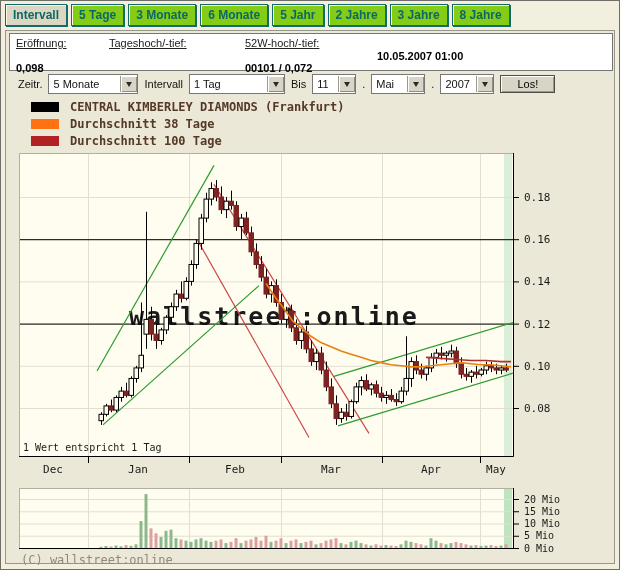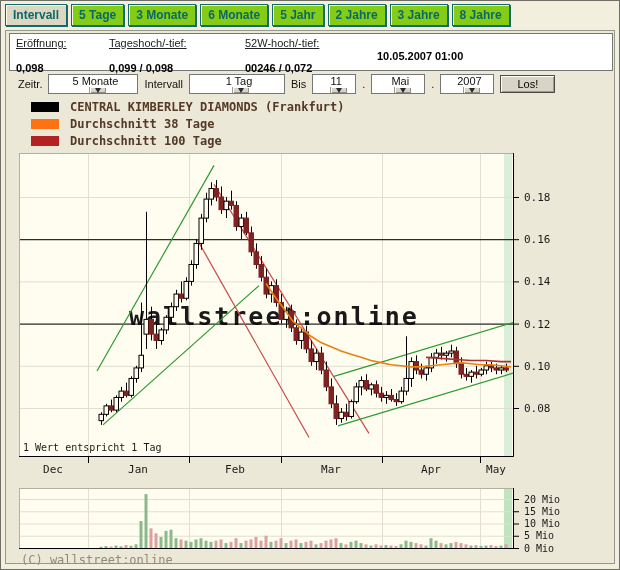--- a/index.html
+++ b/index.html
@@ -17,21 +17,21 @@
   
   .infobar { position:absolute; left:8px; top:32px; width:602px; height:36px; background:#ffffff; border:1px solid #767672; display:flex; }
   .info-field { padding-top:3px; }
   .info-field .lbl { font-size:11px; color:#222222; display:block;text-decoration:underline; }
   .info-field .val { font-size:11px; font-weight:bold; color:#000000; display:block; margin-top:13px; }
   .if0 { width:93px; padding-left:6px; } .if1 { width:136px; } .if2 { width:132px; } .if3 { flex:1; }
 
   
   .controls { position:absolute; left:17px; top:72px; height:22px; display:flex; align-items:center; gap:6px; font-size:11px; color:#111; }
   .sel { display:inline-flex; align-items:center; justify-content:space-between; background:#ffffff;
-         border:1px solid #767676; height:18px; padding-left:4px; font-size:11px; cursor:pointer;flex-direction:column; }
+         border:1px solid #767676; height:18px; padding-left:4px; font-size:11px; cursor:pointer; }
   .sel .sv { white-space:nowrap; }
   .sel .arrow { width:16px; height:16px; margin-left:4px; background:#d8d4c6; border-left:1px solid #9a9a92;
                 box-shadow:inset 1px 1px 0 #ffffff, inset -1px -1px 0 #8e8e86; display:flex; align-items:center; justify-content:center; }
   .tri { width:0; height:0; border-left:3px solid transparent; border-right:3px solid transparent; border-top:5px solid #2a2a2a; }
   .w82{width:84px} .w88{width:90px} .w38{width:38px} .w48{width:48px}
   .go-btn { background:#d8d4c6; border:1px solid #4d4d48; box-shadow:inset 1px 1px 0 #ffffff, inset -1px -1px 0 #9a9a92;
             font-size:11px; color:#000; padding:2px 16px; cursor:pointer; font-family:"Liberation Sans",sans-serif; }
 
   
   .legend { position:absolute; left:30px; top:97px; font-family:"DejaVu Sans Mono",monospace; font-size:12px; font-weight:bold; color:#553826; }
@@ -61,25 +61,24 @@
 
   <div class="panel"></div>
 
   <div class="infobar" id="infobar">
       <div class="info-field if0">
         <span class="lbl">Eröffnung:</span>
         <span class="val">0,098</span>
       </div>
       <div class="info-field if1">
         <span class="lbl">Tageshoch/-tief:</span>
-        <span class="val">0,099 / 0,098</span>
       </div>
       <div class="info-field if2">
         <span class="lbl">52W-hoch/-tief:</span>
-        <span class="val">00246 / 0,072</span>
+        <span class="val">00101 / 0,072</span>
       </div>
       <div class="info-field if3">
         <span class="val">10.05.2007 01:00</span>
       </div>
     </div>
 
   <div class="controls">
     <span>Zeitr.</span>
     <span class="sel w82">
       <span class="sv">5 Monate</span>

